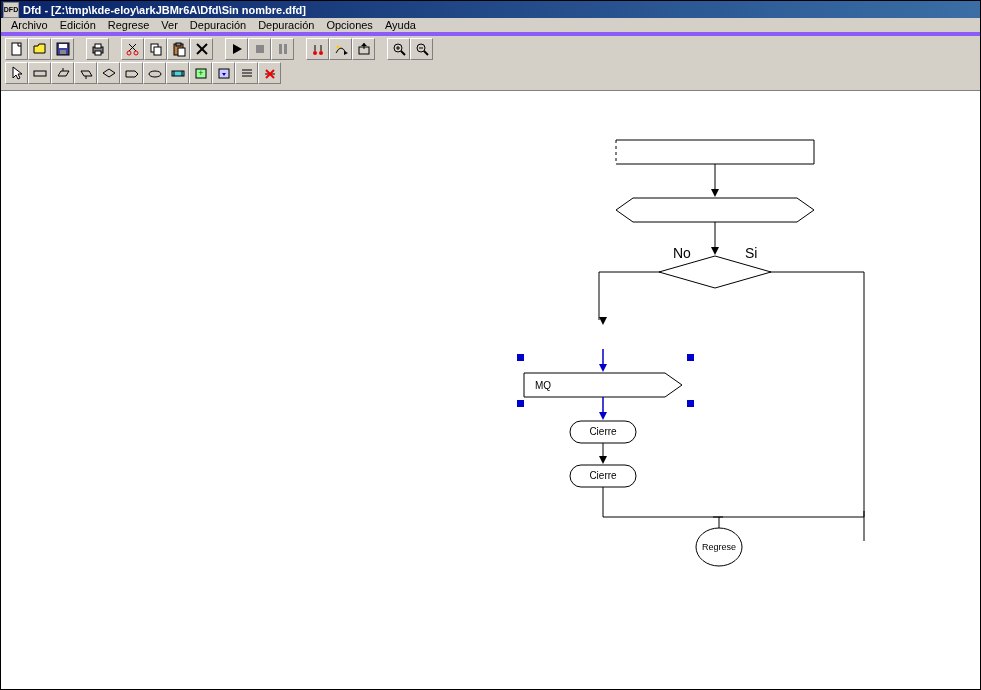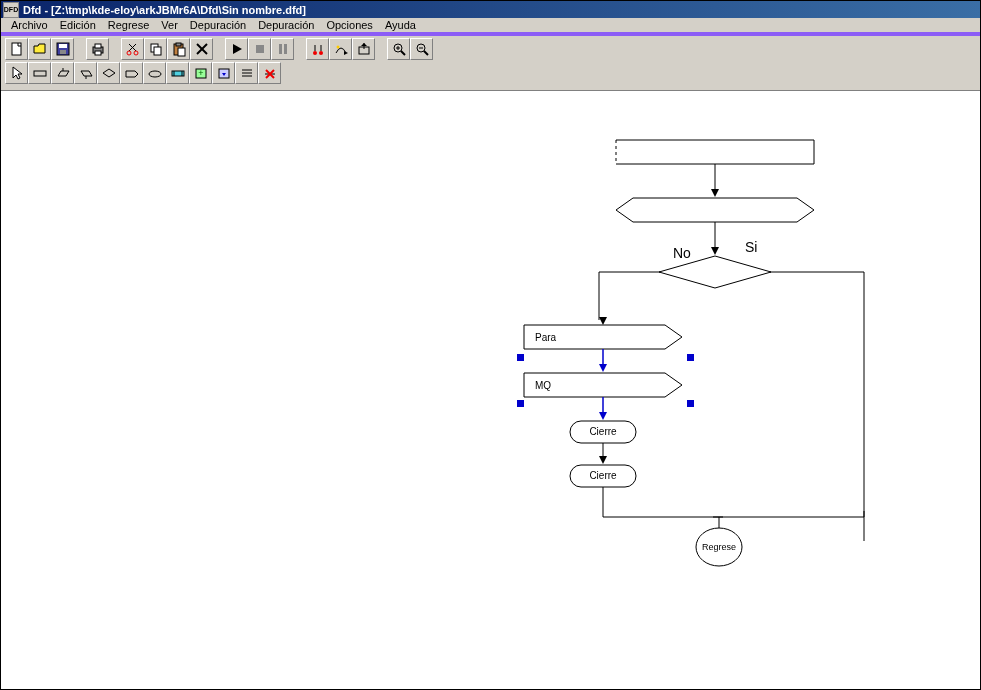--- a/index.html
+++ b/index.html
@@ -345,37 +345,31 @@
     <line x1="6" y1="0" x2="6" y2="28" stroke="#000"></line>
     <polygon points="6,33 2,25 10,25" fill="#000"></polygon>
   </svg>
 
   <div class="flow-node" style="left:657px; top:164px;">
     <svg class="shape" width="114" height="34">
       <polygon points="57,1 113,17 57,33 1,17" fill="#fff" stroke="#000"></polygon>
     </svg>
   </div>
   <div class="flow-label" style="left:672px; top:154px;">No</div>
-  <div class="flow-label" style="left:744px; top:148px;">Si</div>
+  <div class="flow-label" style="left:744px; top:154px;">Si</div>
 
   <svg class="flow-node" style="left:597px; top:175px;" width="70" height="60">
     <polyline points="62,6 1,6 1,54" fill="none" stroke="#000"></polyline>
     <polygon points="1,59 -3,51 5,51" fill="#000" transform="translate(4,0)"></polygon>
   </svg>
 
   <svg class="flow-node" style="left:768px; top:175px;" width="100" height="280">
     <polyline points="1,6 95,6 95,275" fill="none" stroke="#000"></polyline>
   </svg>
 
-  <div class="flow-node" style="left:522px; top:233px;">
-    <svg class="shape" width="160" height="26">
-      <polygon points="1,1 142,1 159,13 142,25 1,25" fill="#fff" stroke="#000"></polygon>
-      <text x="12" y="17" font-size="10" fill="#000">Para</text>
-    </svg>
-  </div>
 
   <div class="sel-handle" style="left:516px; top:263px;"></div>
   <div class="sel-handle" style="left:686px; top:263px;"></div>
 
   <svg class="flow-node" style="left:596px; top:258px;" width="12" height="24">
     <line x1="6" y1="0" x2="6" y2="18" stroke="#00c" stroke-width="1.5"></line>
     <polygon points="6,23 2,15 10,15" fill="#00c"></polygon>
   </svg>
 
   <div class="flow-node" style="left:522px; top:281px;">

